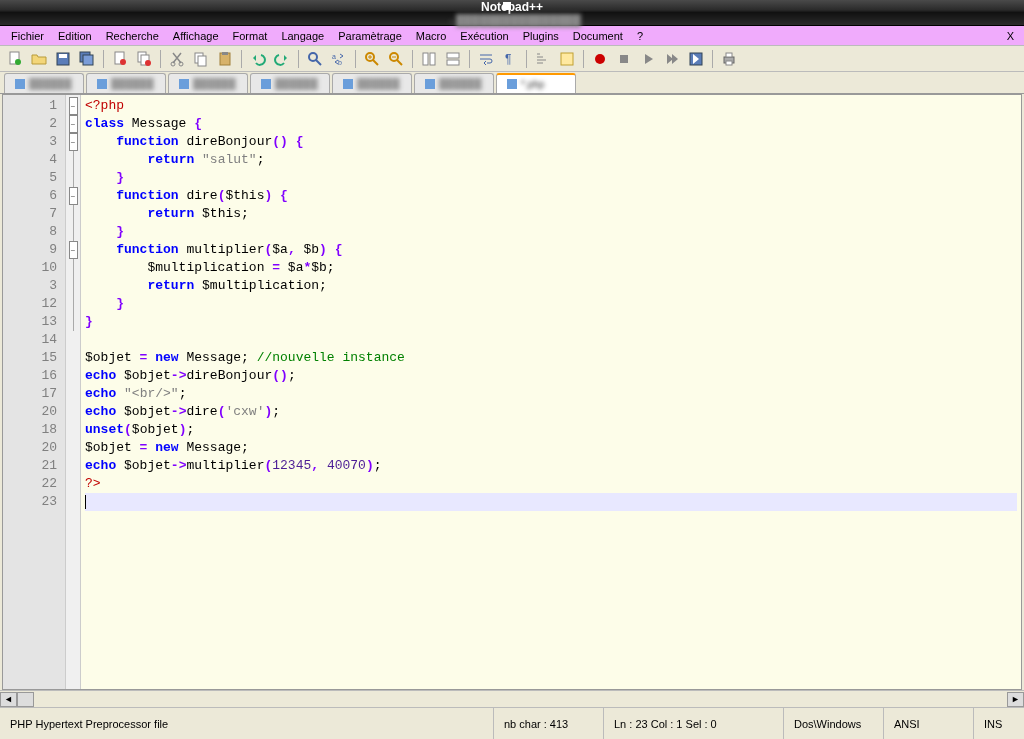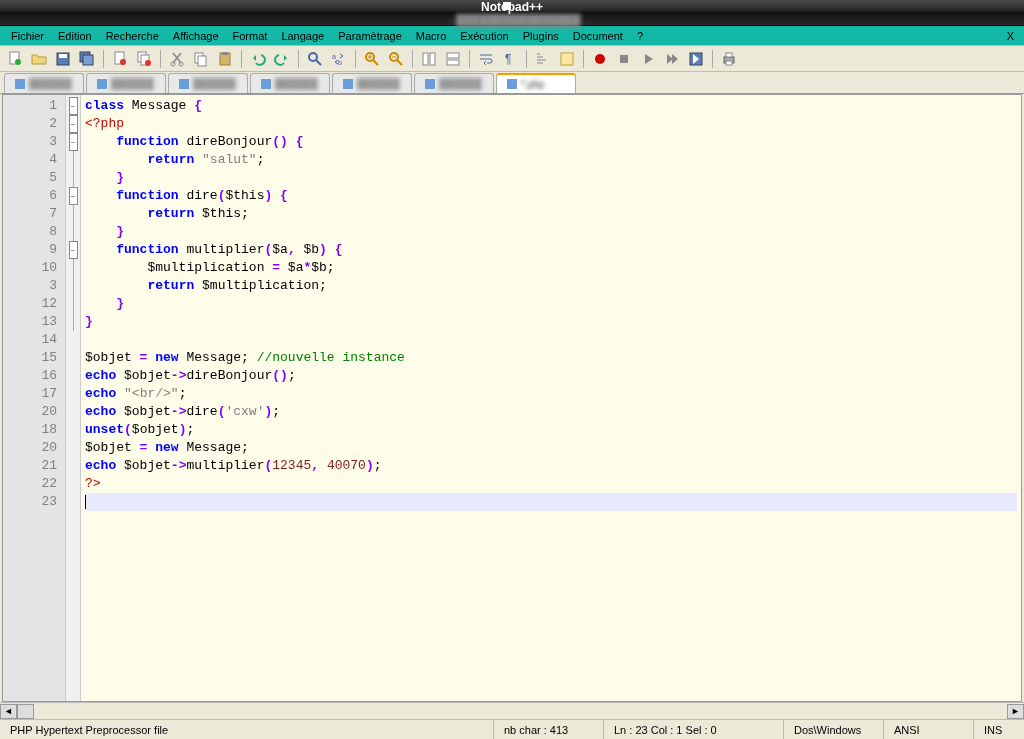--- a/index.html
+++ b/index.html
@@ -22,21 +22,21 @@
 .titlebar .icon { width:16px; height:16px; background:#e6c34a; margin-right:6px; position:relative; }
 .titlebar .icon::after { content:""; position:absolute; top:2px; left:2px; width:8px; height:8px; background:#fff; }
 .titlebar .title { flex:0 0 auto; font-weight:bold; font-size:12px; }
 .titlebar .subtitle { margin-left:6px; color:#888; filter:blur(2px); }
 .titlebar .spacer { flex:1; }
 .winbtn { width:22px; height:20px; margin-left:2px; border:1px solid #555; background:linear-gradient(#666,#333); display:flex; align-items:center; justify-content:center; font-size:11px; color:#fff; cursor:pointer; }
 .winbtn.close { background:linear-gradient(#f66,#c00); border-color:#800; font-weight:bold; }
 
 .menubar {
   height: 20px;
-  background: #14b8a6;
+  background: #f0abfc;
   border-bottom:1px solid #bbb;
   display:flex; align-items:center; padding:0 4px;
   font-size:11px;
 }
 .menubar span { padding:2px 7px; cursor:pointer; }
 .menubar .closefile { margin-left:auto; padding:0 6px; cursor:pointer; }
 
 .toolbar {
   height: 26px;
   background: #ece9d8;
@@ -85,34 +85,34 @@
 .code {
   flex:1; font-family:Consolas,"Courier New",monospace; font-size:13px;
   background:#fdfde9; padding:2px 4px; position:relative; overflow:hidden;
 }
 .code .line { height:18px; line-height:18px; white-space:pre; }
 .code .line.current { background:#e8e8ff; }
 .kw { color:#0000ff; font-weight:bold; }
 .tag { color:#c00000; }
 .str { color:#808080; }
 .cmt { color:#008000; }
-.num { color:#7f1d1d; }
+.num { color:#4c1d95; }
 .op { color:#8000ff; font-weight:bold; }
 .caret { display:inline-block; width:1px; height:14px; background:#000; vertical-align:middle; animation:blink 1s steps(1) infinite; }
 @keyframes blink { 50% { opacity:0; } }
 
 .hscroll {
   height:17px; background:#ece9d8; border-top:1px solid #bbb; display:flex; align-items:center;
 }
 .hscroll .arrow { width:17px; height:15px; background:#ddd; border:1px solid #999; display:flex; align-items:center; justify-content:center; cursor:pointer; font-size:9px; }
 .hscroll .thumb { width:17px; height:15px; background:#ddd; border:1px solid #999; margin-left:0; }
 .hscroll .track { flex:1; }
 
 .statusbar {
-  height:20px; background:#ece9d8; border-top:1px solid #bbb;
+  height:32px; background:#ece9d8; border-top:1px solid #bbb;
   display:flex; align-items:center; font-size:11px;
 }
 .statusbar .cell { border-right:1px solid #bbb; padding:0 10px; height:100%; display:flex; align-items:center; }
 .statusbar .cell.grow { flex:1; }
 </style>
 </head>
 <body>
 
 <div class="titlebar">
   <div class="icon"></div>
@@ -416,22 +416,22 @@
       <div></div>
       <div></div>
       <div></div>
       <div></div>
       <div></div>
       <div></div>
       <div></div>
       <div></div>
     </div>
   <div class="code" id="code">
+      <div class="line"><span class="tag">&lt;?php</span></div>
       <div class="line"><span class="kw">class</span> Message <span class="op">{</span></div>
-      <div class="line"><span class="tag">&lt;?php</span></div>
       <div class="line">    <span class="kw">function</span> direBonjour<span class="op">()</span> <span class="op">{</span></div>
       <div class="line">        <span class="kw">return</span> <span class="str">"salut"</span>;</div>
       <div class="line">    <span class="op">}</span></div>
       <div class="line">    <span class="kw">function</span> dire<span class="op">(</span>$this<span class="op">)</span> <span class="op">{</span></div>
       <div class="line">        <span class="kw">return</span> $this;</div>
       <div class="line">    <span class="op">}</span></div>
       <div class="line">    <span class="kw">function</span> multiplier<span class="op">(</span>$a<span class="op">,</span> $b<span class="op">)</span> <span class="op">{</span></div>
       <div class="line">        $multiplication <span class="op">=</span> $a<span class="op">*</span>$b;</div>
       <div class="line">        <span class="kw">return</span> $multiplication;</div>
       <div class="line">    <span class="op">}</span></div>

